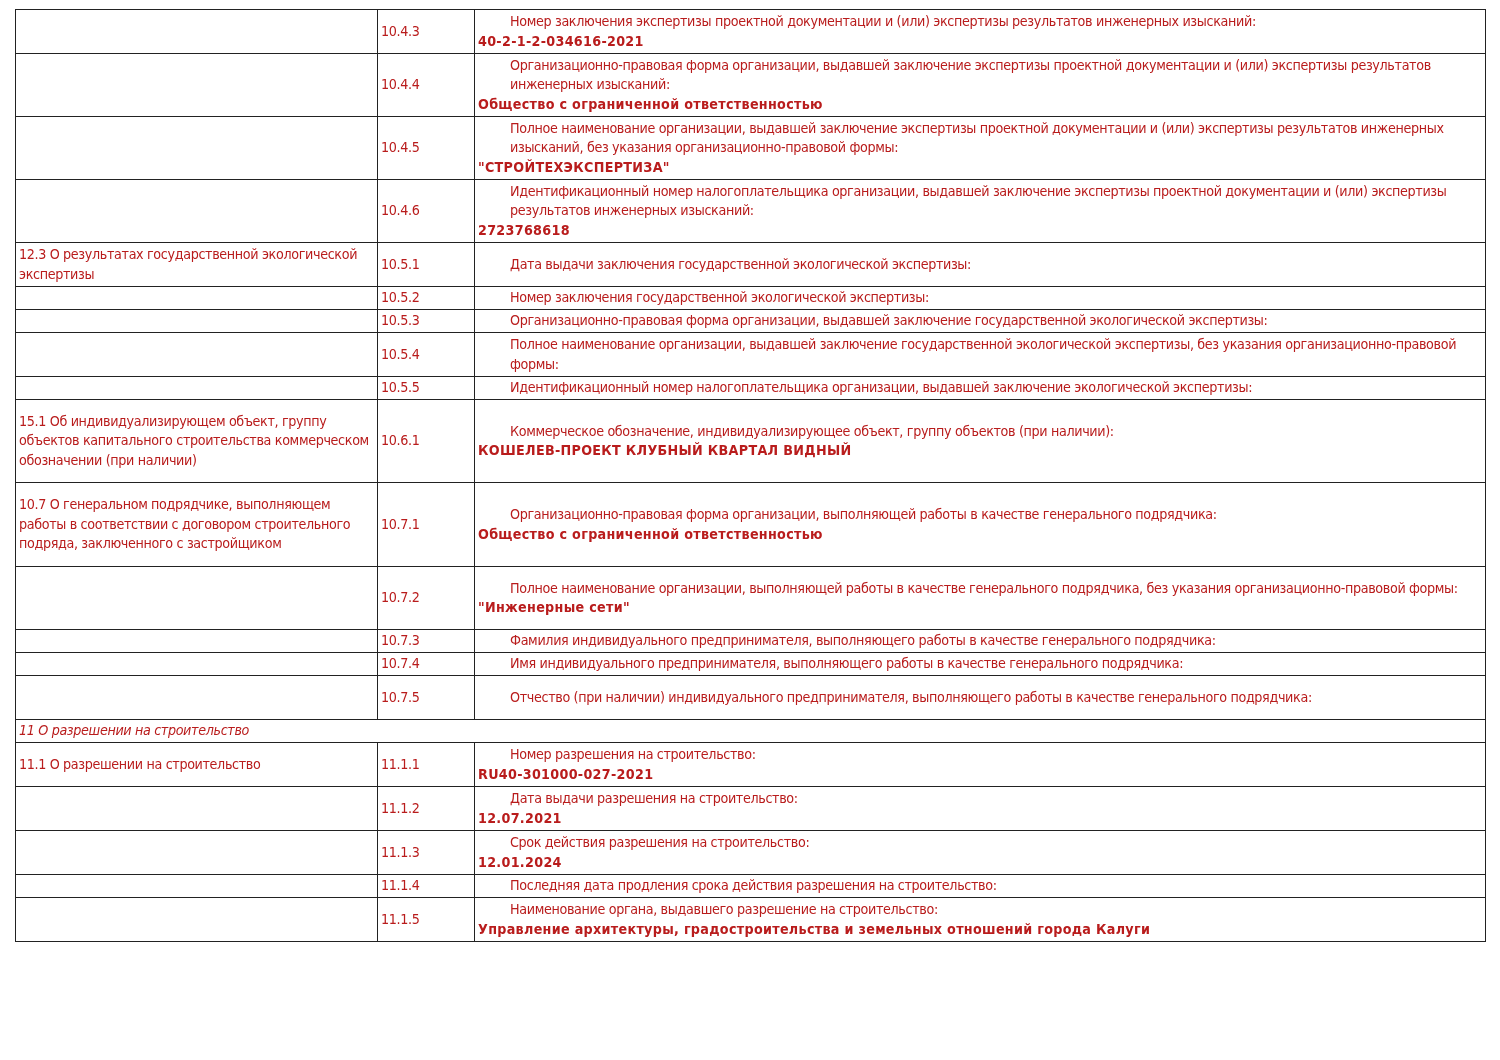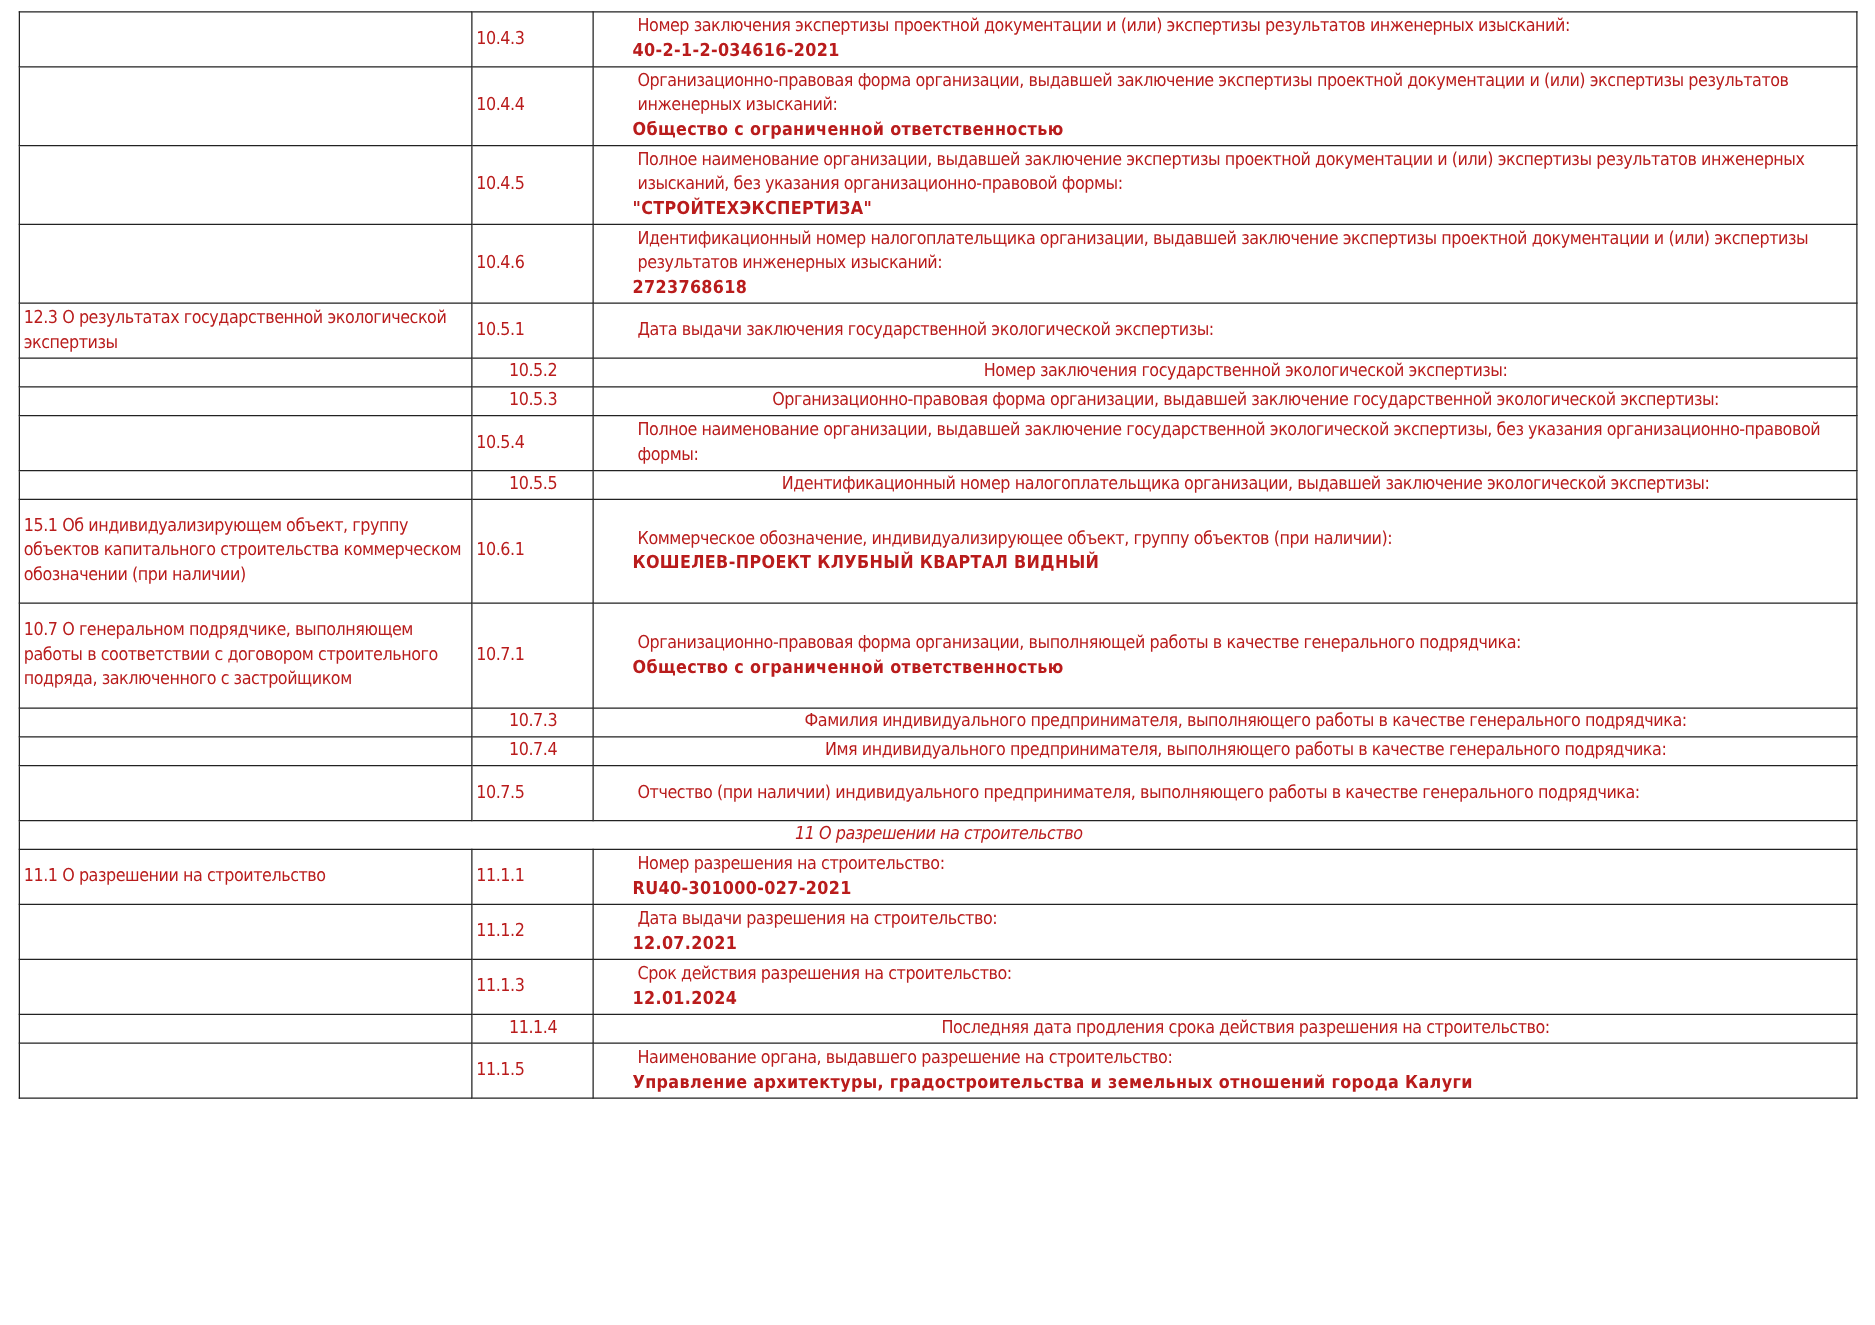--- a/index.html
+++ b/index.html
@@ -19,25 +19,25 @@
     padding: 0 2px 0 3px;
     vertical-align: middle;
     font-stretch: condensed;
     letter-spacing: -0.35px;
   }
   .c1 { width: 362px; }
   .c2 { width: 97px; }
   .c3 { width: auto; }
   .code { letter-spacing: 0; }
   .label { display: block; margin-left: 32px; }
-  .value { display: block; font-weight: bold; letter-spacing: 0.3px; margin-left: 28px; }
+  .value { display: block; font-weight: bold; letter-spacing: 0.3px; }
   .value:empty { display: none; }
   tr.h45 td { height: 43px; }
   tr.h64 td { height: 62px; }
-  tr.h24 td { height: 22px; text-align: center; }
+  tr.h24 td { height: 22px; }
   tr.h84 td { height: 82px; }
   tr.h85 td { height: 83px; }
   .section-row td { padding-left: 3px; font-style: italic; }
 </style>
 </head>
 <body>
 
 <table class="doc-table">
   <colgroup>
     <col class="c1">
@@ -121,20 +121,28 @@
         </td>
     </tr>
     <tr class="h85">
       <td>10.7 О генеральном подрядчике, выполняющем работы в соответствии с договором строительного подряда, заключенного с застройщиком</td>
       <td class="code">10.7.1</td>
       <td>
           <span class="label">Организационно-правовая форма организации, выполняющей работы в качестве генерального подрядчика:</span>
           <span class="value">Общество с ограниченной ответственностью</span>
         </td>
     </tr>
+    <tr class="h64">
+      <td></td>
+      <td class="code">10.7.2</td>
+      <td>
+          <span class="label">Полное наименование организации, выполняющей работы в качестве генерального подрядчика, без указания организационно-правовой формы:</span>
+          <span class="value">"Инженерные сети"</span>
+        </td>
+    </tr>
     <tr class="h24">
       <td></td>
       <td class="code">10.7.3</td>
       <td>
           <span class="label">Фамилия индивидуального предпринимателя, выполняющего работы в качестве генерального подрядчика:</span>
         </td>
     </tr>
     <tr class="h24">
       <td></td>
       <td class="code">10.7.4</td>

